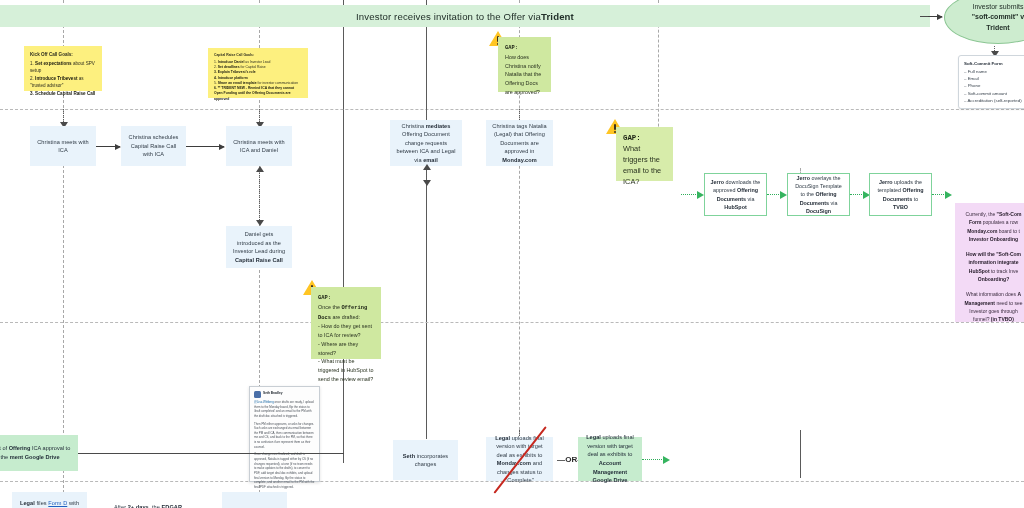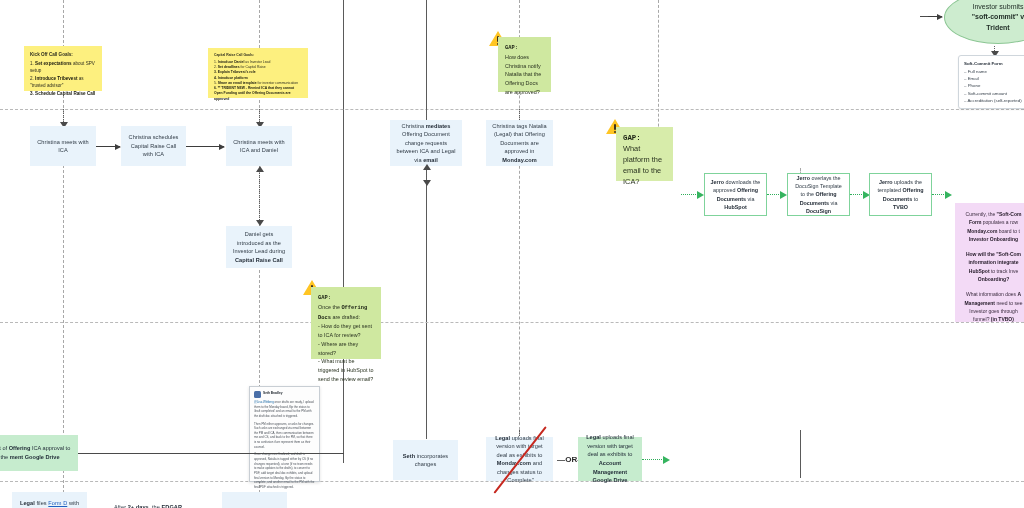--- a/index.html
+++ b/index.html
@@ -186,20 +186,24 @@
   <div class="vline" style="left:343px;top:0;height:463px;"></div>
   <div class="vline" style="left:426px;top:0;height:437px;"></div>
   <div class="vdash" style="left:519px;top:0;height:440px;"></div>
   <div class="vdash" style="left:658px;top:0;height:176px;"></div>
   <div class="vdash" style="left:800px;top:168px;height:10px;"></div>
 
   <div class="hdash" style="left:0;top:109px;width:1024px;"></div>
   <div class="hdash" style="left:0;top:322px;width:1024px;"></div>
   <div class="hdash" style="left:0;top:481px;width:1024px;"></div>
 
+  <div class="banner" style="left:0;top:5px;width:930px;height:22px;">
+    <span>Investor receives invitation to the Offer via </span>
+      <b>Trident</b>
+  </div>
 
   <div class="hline" style="left:920px;top:16px;width:22px;"></div>
   <div class="harrow" style="left:928px;top:16px;width:14px;"></div>
   <div class="ellipse" style="left:944px;top:-9px;width:108px;height:53px;">
     <div>
       <div>Investor submits</div>
       <b>"soft-commit" v</b>
       <div><b>Trident</b></div>
     </div>
   </div>
@@ -238,21 +242,21 @@
   <div class="note-g" style="left:498px;top:37px;width:53px;height:55px;">
     <b>GAP:</b>
     <div>How does Christina notify Natalia that the Offering Docs are approved?</div>
   </div>
 
   <div class="warn" style="left:606px;top:119px;">
       <i></i>
     </div>
   <div class="note-g big" style="left:616px;top:127px;width:57px;height:54px;">
     <b>GAP:</b>
-    <div>What platform the email to the ICA?</div>
+    <div>What triggers the email to the ICA?</div>
   </div>
 
   <div class="warn" style="left:303px;top:280px;">
       <i></i>
     </div>
   <div class="note-g" style="left:311px;top:287px;width:70px;height:72px;">
     <b>GAP:</b>
     <div>Once the <b>Offering Docs</b> are drafted:</div>
     <div>- How do they get sent to ICA for review?</div>
     <div>- Where are they stored?</div>

